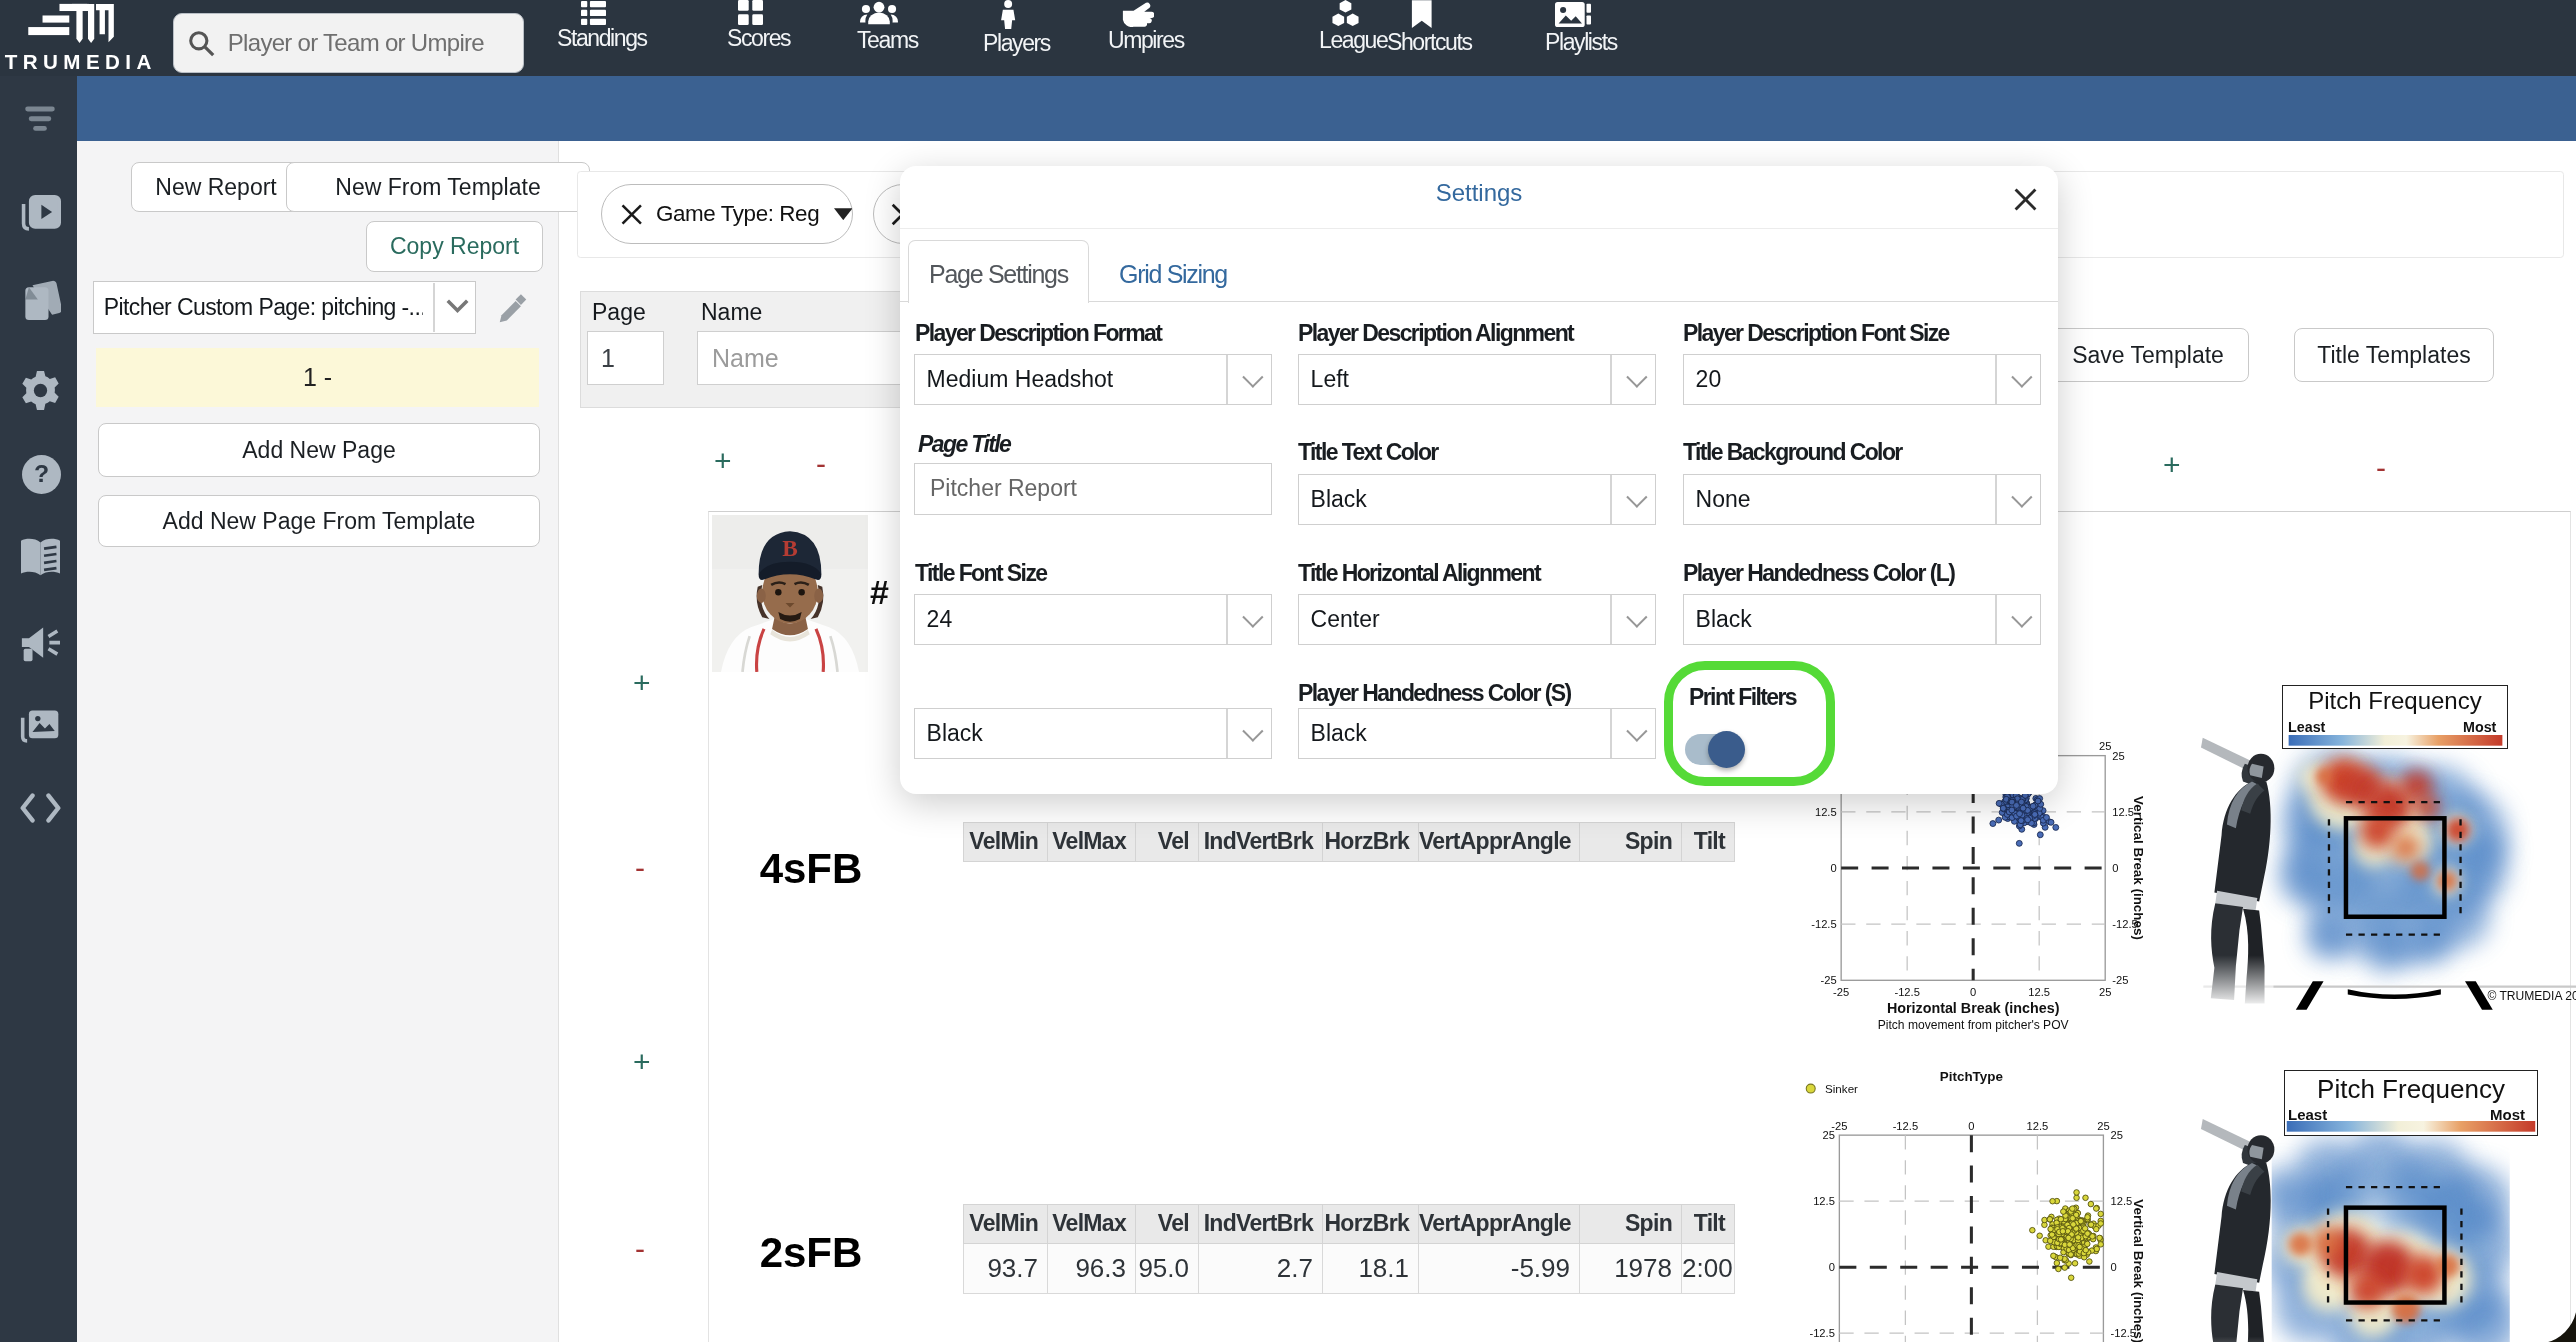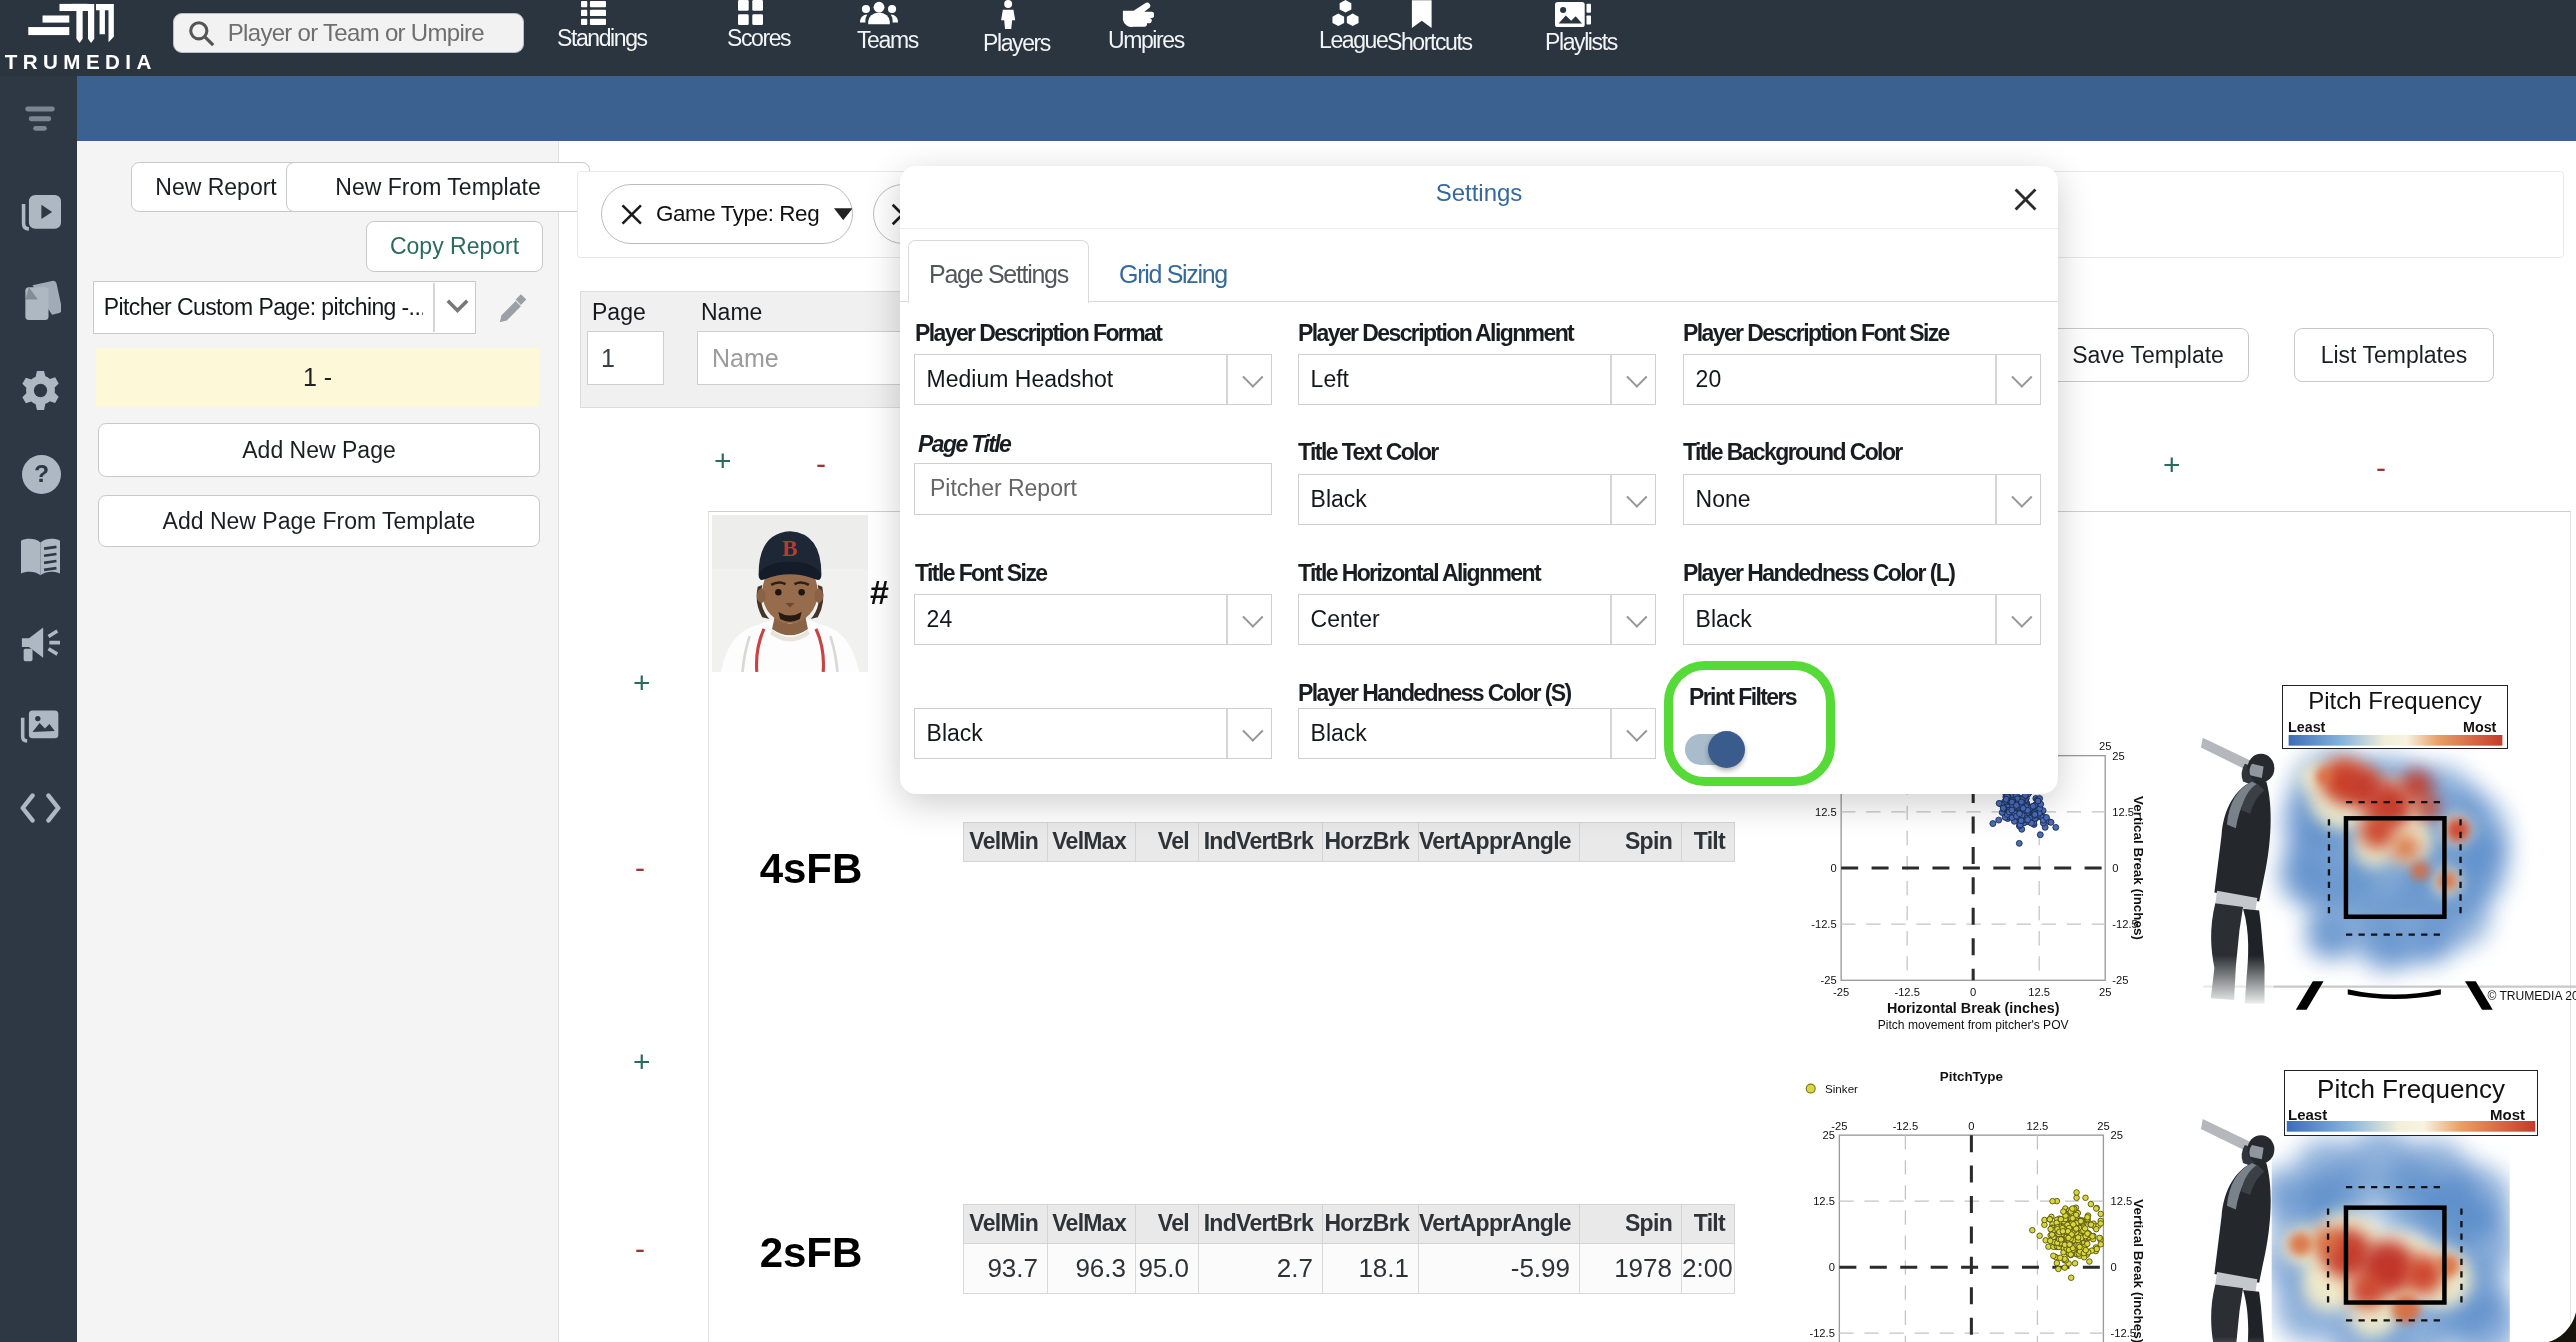--- a/index.html
+++ b/index.html
@@ -4,21 +4,21 @@
 <style>
 *{margin:0;padding:0;box-sizing:border-box;}
 html,body{width:2576px;height:1343px;overflow:hidden;}
 body{font-family:"Liberation Sans",sans-serif;background:#fff;position:relative;}
 .abs{position:absolute;}
 #nav{left:0;top:0;width:2576px;height:76px;background:#2b3540;}
 #bluebar{left:0;top:76px;width:2576px;height:65px;background:#3b6191;}
 #sidebar{left:0;top:76px;width:77px;height:1267px;background:#2e3844;}
 #leftpanel{left:77px;top:141px;width:482px;height:1201px;background:#f4f4f5;border-right:1.8px solid #e0e0e0;}
 .btn{position:absolute;background:#fff;border:1.8px solid #c9c9c9;border-radius:8px;color:#1b1f23;font-size:23px;display:flex;align-items:center;justify-content:center;}
-#searchbox{left:173px;top:13.4px;width:351px;height:40px;background:#f2f2f2;border:1.8px solid #b9bfc6;border-radius:9px;display:flex;align-items:center;color:#6f6f6f;font-size:24px;letter-spacing:-0.7px;}
+#searchbox{left:173px;top:13.4px;width:351px;height:60px;background:#f2f2f2;border:1.8px solid #b9bfc6;border-radius:9px;display:flex;align-items:center;color:#6f6f6f;font-size:24px;letter-spacing:-0.7px;}
 .navitem{position:absolute;top:0;height:76px;display:flex;align-items:center;color:#f2f4f6;font-size:23px;letter-spacing:-1.4px;flex-direction:column;}
 .navitem svg{margin-right:16px;}
 #logotext{left:1.8px;top:50px;width:158px;text-align:center;color:#fff;font-size:20.6px;font-weight:bold;letter-spacing:5.4px;}
 </style>
 </head>
 <body>
 <div id="nav" class="abs"></div>
 <div id="bluebar" class="abs"></div>
 <div id="sidebar" class="abs"></div>
 
@@ -233,21 +233,21 @@
 
 <div class="abs" style="left:580px;top:291px;width:985px;height:117px;background:#f0f0f0;border:1.8px solid #dcdcdc;"></div>
 <div class="abs" style="left:592px;top:299px;font-size:23px;color:#15191d;">Page</div>
 <div class="abs" style="left:587px;top:331px;width:77px;height:54px;background:#fff;border:1.8px solid #cfcfcf;"></div>
 <div class="abs" style="left:601px;top:344px;font-size:25px;color:#3a3f45;">1</div>
 <div class="abs" style="left:701px;top:299px;font-size:23px;color:#15191d;">Name</div>
 <div class="abs" style="left:697px;top:331px;width:573px;height:54px;background:#fff;border:1.8px solid #cfcfcf;"></div>
 <div class="abs" style="left:712px;top:344px;font-size:25px;color:#9b9b9b;">Name</div>
 
 <div class="btn" style="left:2047px;top:328px;width:202px;height:54px;">Save Template</div>
-<div class="btn" style="left:2294px;top:328px;width:200px;height:54px;">List Templates</div>
+<div class="btn" style="left:2294px;top:328px;width:200px;height:54px;">Title Templates</div>
 
 <div class="abs" style="left:714px;top:444px;font-size:30px;color:#2a6b5e;">+</div>
 <div class="abs" style="left:816px;top:447px;font-size:30px;color:#a33333;">-</div>
 <div class="abs" style="left:2163px;top:448px;font-size:30px;color:#2a6b5e;">+</div>
 <div class="abs" style="left:2376px;top:451px;font-size:30px;color:#a33333;">-</div>
 <div class="abs" style="left:633px;top:666px;font-size:30px;color:#2a6b5e;">+</div>
 <div class="abs" style="left:635px;top:851px;font-size:30px;color:#a33333;">-</div>
 <div class="abs" style="left:633px;top:1045px;font-size:30px;color:#2a6b5e;">+</div>
 <div class="abs" style="left:635px;top:1232px;font-size:30px;color:#a33333;">-</div>
 

